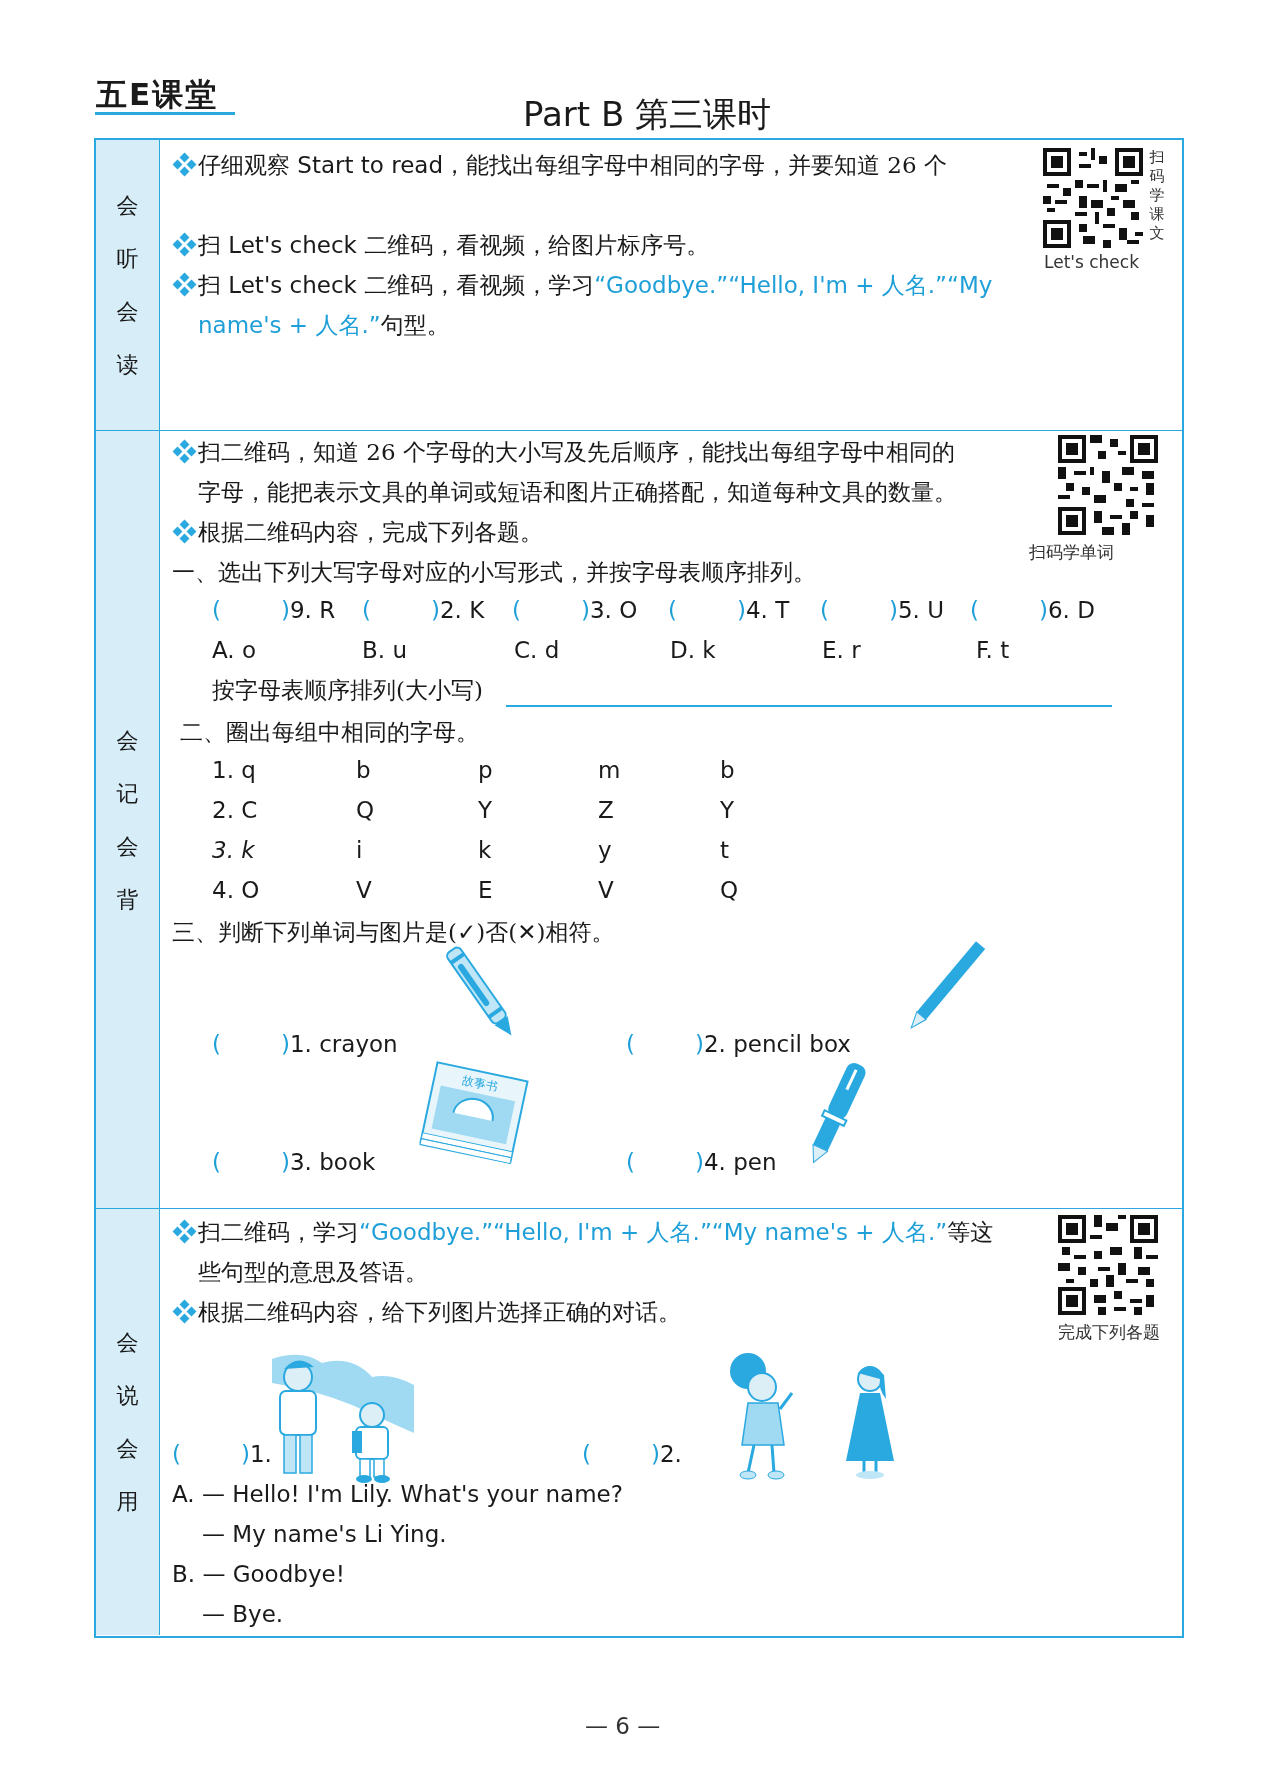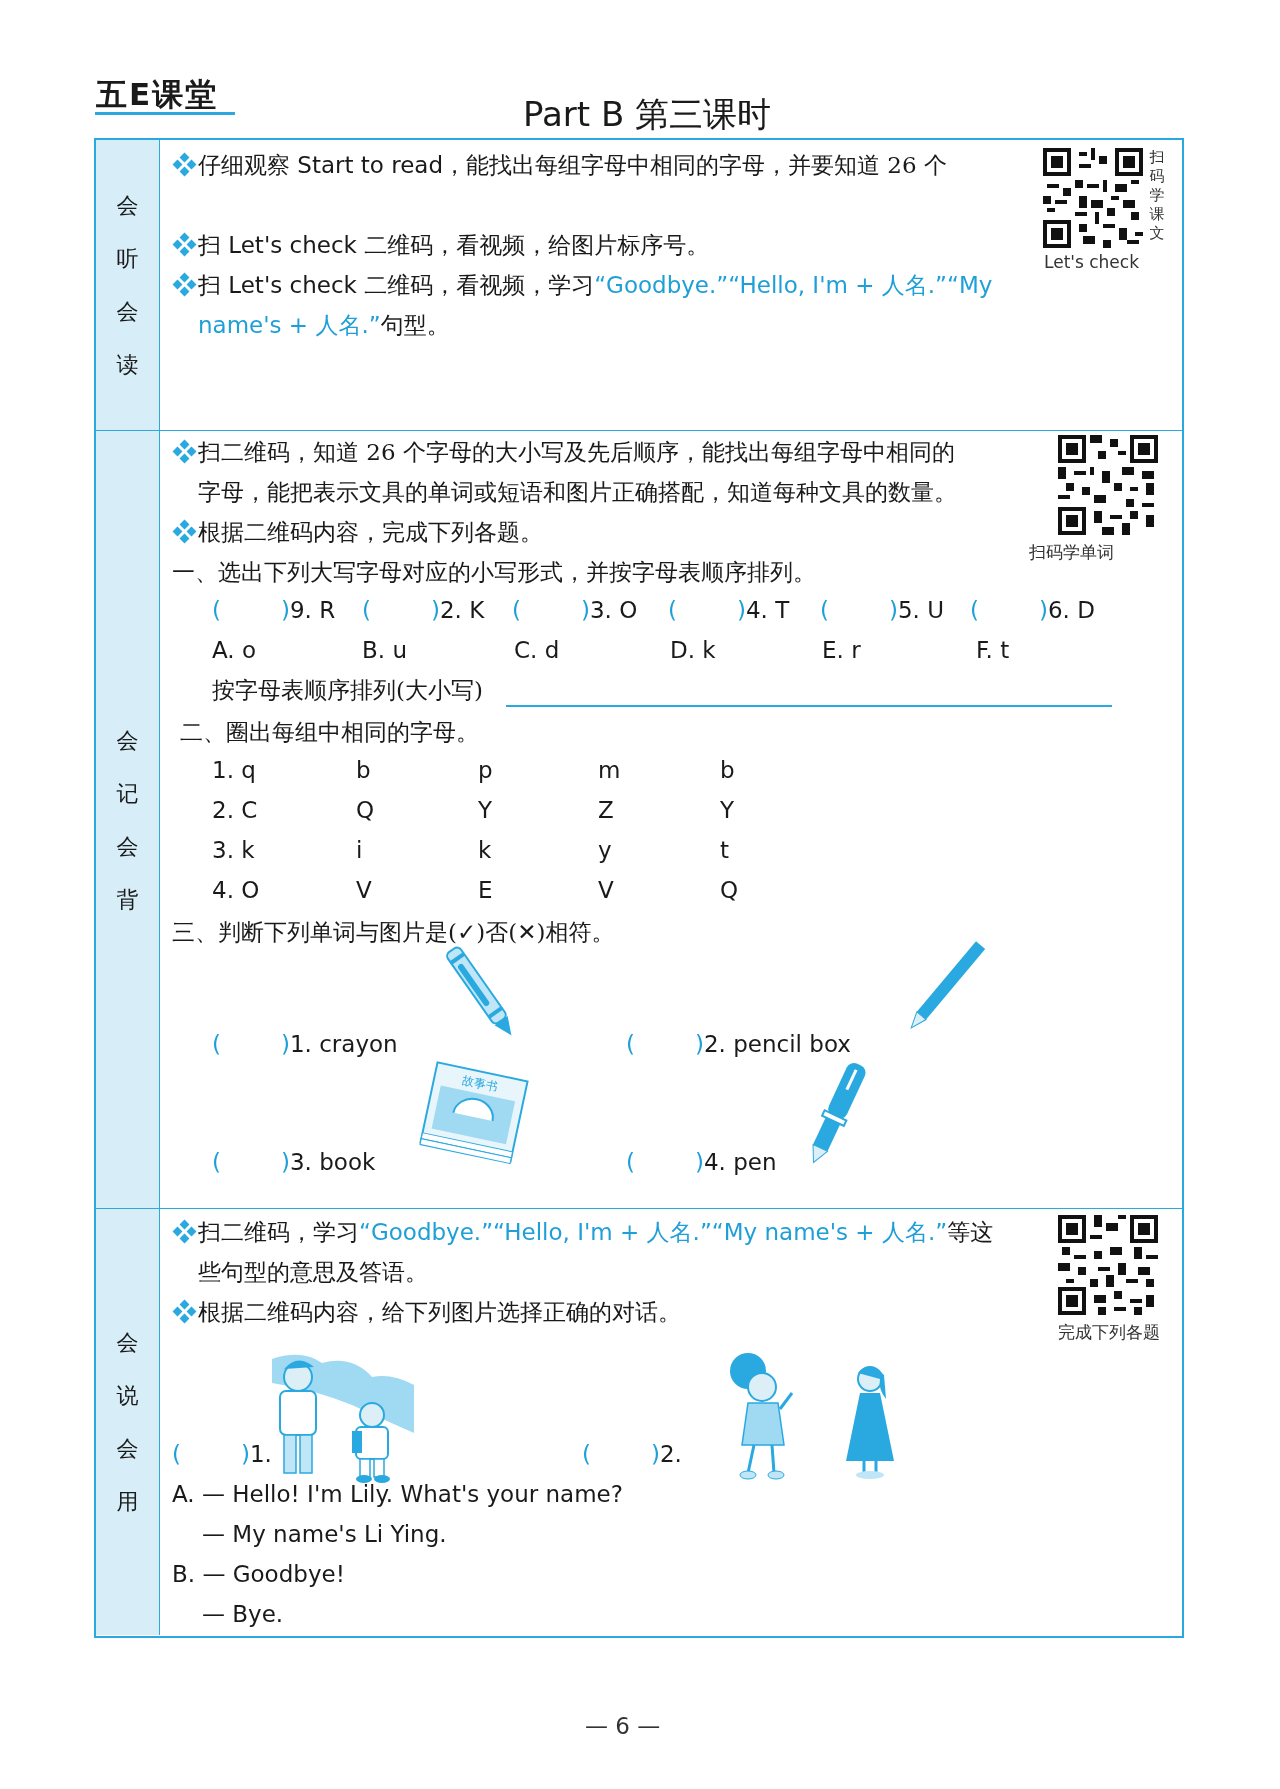--- a/index.html
+++ b/index.html
@@ -212,21 +212,21 @@
       <div class="en-text" style="left:318px; top:326px;">p</div>
       <div class="en-text" style="left:438px; top:326px;">m</div>
       <div class="en-text" style="left:560px; top:326px;">b</div>
 
       <div class="en-text" style="left:52px; top:366px;">2. C</div>
       <div class="en-text" style="left:196px; top:366px;">Q</div>
       <div class="en-text" style="left:318px; top:366px;">Y</div>
       <div class="en-text" style="left:438px; top:366px;">Z</div>
       <div class="en-text" style="left:560px; top:366px;">Y</div>
 
-      <div class="en-text" style="left:52px; top:406px;">3. k</div>
+      <div class="en-text" style="left:52px; top:406px;font-style:italic;">3. k</div>
       <div class="en-text" style="left:196px; top:406px;">i</div>
       <div class="en-text" style="left:318px; top:406px;">k</div>
       <div class="en-text" style="left:438px; top:406px;">y</div>
       <div class="en-text" style="left:560px; top:406px;">t</div>
 
       <div class="en-text" style="left:52px; top:446px;">4. O</div>
       <div class="en-text" style="left:196px; top:446px;">V</div>
       <div class="en-text" style="left:318px; top:446px;">E</div>
       <div class="en-text" style="left:438px; top:446px;">V</div>
       <div class="en-text" style="left:560px; top:446px;">Q</div>

